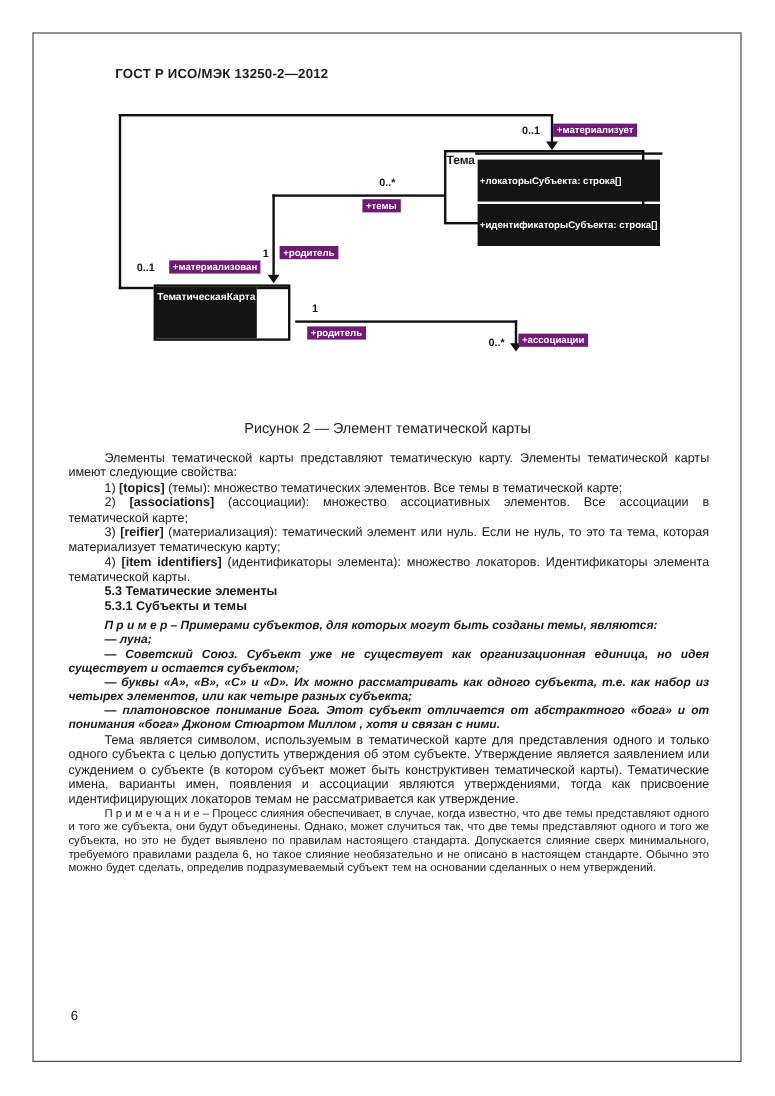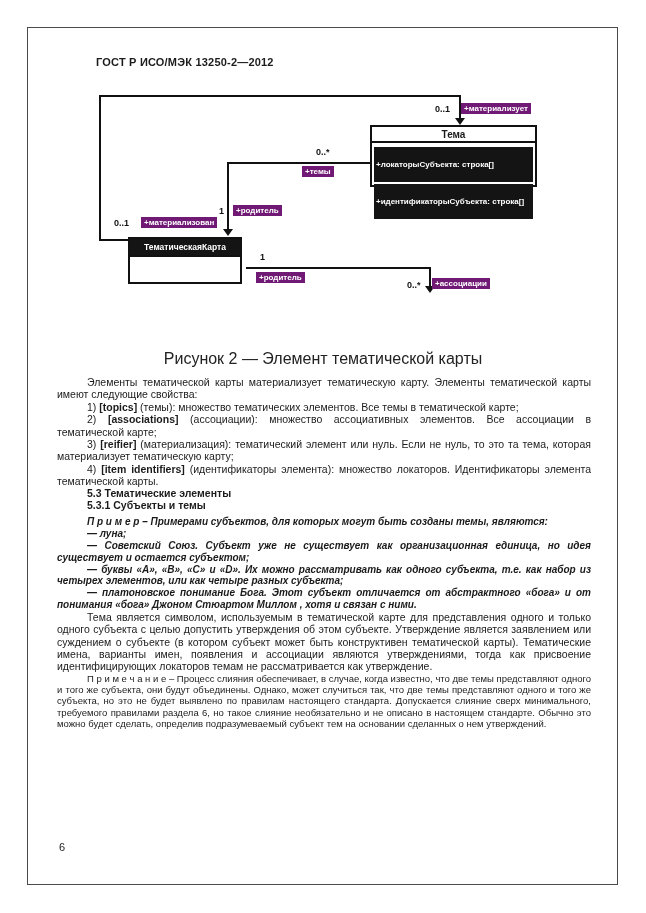--- a/index.html
+++ b/index.html
@@ -26,21 +26,21 @@
   .diagram { position: absolute; left: 0; top: 0; width: 646px; height: 370px; }
   .hline { position: absolute; height: 2px; background: #111; }
   .vline { position: absolute; width: 2px; background: #111; }
   .arr-down {
     position: absolute; width: 0; height: 0;
     border-left: 5px solid transparent; border-right: 5px solid transparent;
     border-top: 7px solid #111;
   }
   .uml-box {
     position: absolute; border: 2px solid #111; background: #fff;
-    display: flex; flex-direction: column;
+    display: flex; 
   }
   .uml-title {
     font-size: 10px; font-weight: bold; text-align: center; padding: 2px 0 1px 0;
   }
   .uml-attrs { border-top: 2px solid #111; padding: 2px 1px; flex: 1; }
   .attr-bar {
     background: #141414; color: #fff; font-size: 8px; font-weight: bold;
     padding: 13px 2px; margin: 2px 1px; white-space: nowrap; overflow: hidden;
   }
   .title-inv {
@@ -49,21 +49,21 @@
   }
   .box-empty { border-top: 2px solid #111; flex: 1; }
   .box-empty-fixed { border-top: 2px solid #111; height: 13px; }
   .inv-label {
     position: absolute; background: #701a75; color: #fff;
     font-size: 8px; font-weight: bold; padding: 1px 3px; white-space: nowrap;
   }
   .mult { position: absolute; font-size: 9px; font-weight: bold; color: #111; }
   .fig-caption {
     position: absolute; left: 0; top: 350px; width: 646px;
-    text-align: center; font-size: 16px; color: #222;
+    text-align: center; font-size: 12px; color: #222;
   }
   
   .textblock { position: absolute; left: 57px; top: 376px; width: 534px; }
   .textblock p { margin: 0; }
   .body {
     font-size: 10.5px; line-height: 1.18; text-align: justify; text-indent: 30px;
   }
   .h-bold { font-weight: bold; font-size: 10.5px; text-indent: 30px; }
   .mt8 { margin-top: 8px; }
   .mt10 { margin-top: 10px; }
@@ -130,21 +130,21 @@
   <div class="mult" style="left:260px; top:252px;">1</div>
   <div class="inv-label" style="left:256px; top:272px;">+родитель</div>
 
   <div class="mult" style="left:407px; top:280px;">0..*</div>
   <div class="inv-label" style="left:432px; top:278px;">+ассоциации</div>
 </div>
 
 <div class="fig-caption">Рисунок 2 — Элемент тематической карты</div>
 
 <div class="textblock">
-  <p class="body">Элементы тематической карты материализует тематическую карту. Элементы тематической карты имеют следующие свойства:</p>
+  <p class="body">Элементы тематической карты представляют тематическую карту. Элементы тематической карты имеют следующие свойства:</p>
 
   <p class="body"><span>1)</span> <b>[topics]</b><span> (темы): множество тематических элементов. Все темы в тематической карте;</span></p>
   <p class="body"><span>2)</span> <b>[associations]</b><span> (ассоциации): множество ассоциативных элементов. Все ассоциации в тематической карте;</span></p>
   <p class="body"><span>3)</span> <b>[reifier]</b><span> (материализация): тематический элемент или нуль. Если не нуль, то это та тема, которая материализует тематическую карту;</span></p>
   <p class="body"><span>4)</span> <b>[item identifiers]</b><span> (идентификаторы элемента): множество локаторов. Идентификаторы элемента тематической карты.</span></p>
 
   <p class="h-bold mt10">5.3 Тематические элементы</p>
   <p class="h-bold mt8">5.3.1 Субъекты и темы</p>
 
 

